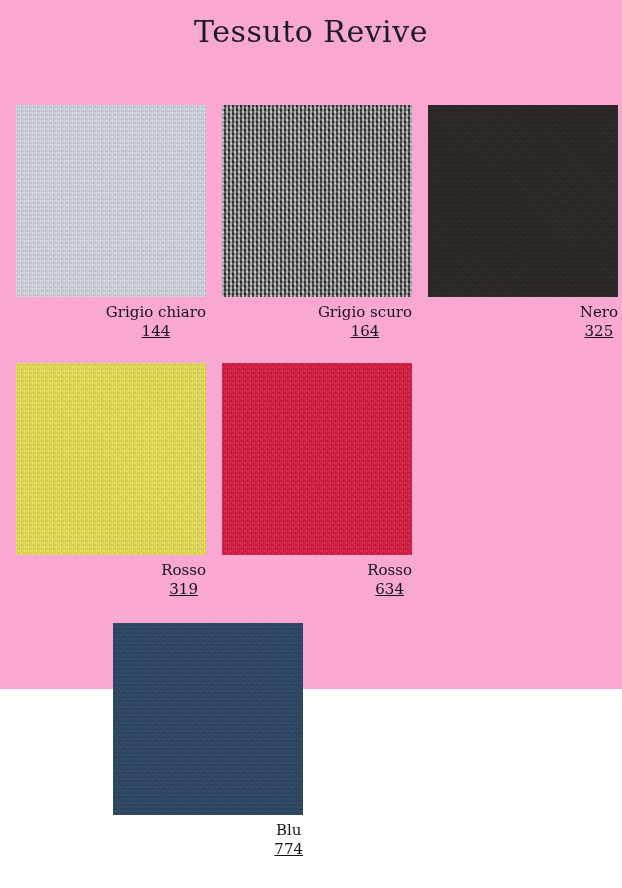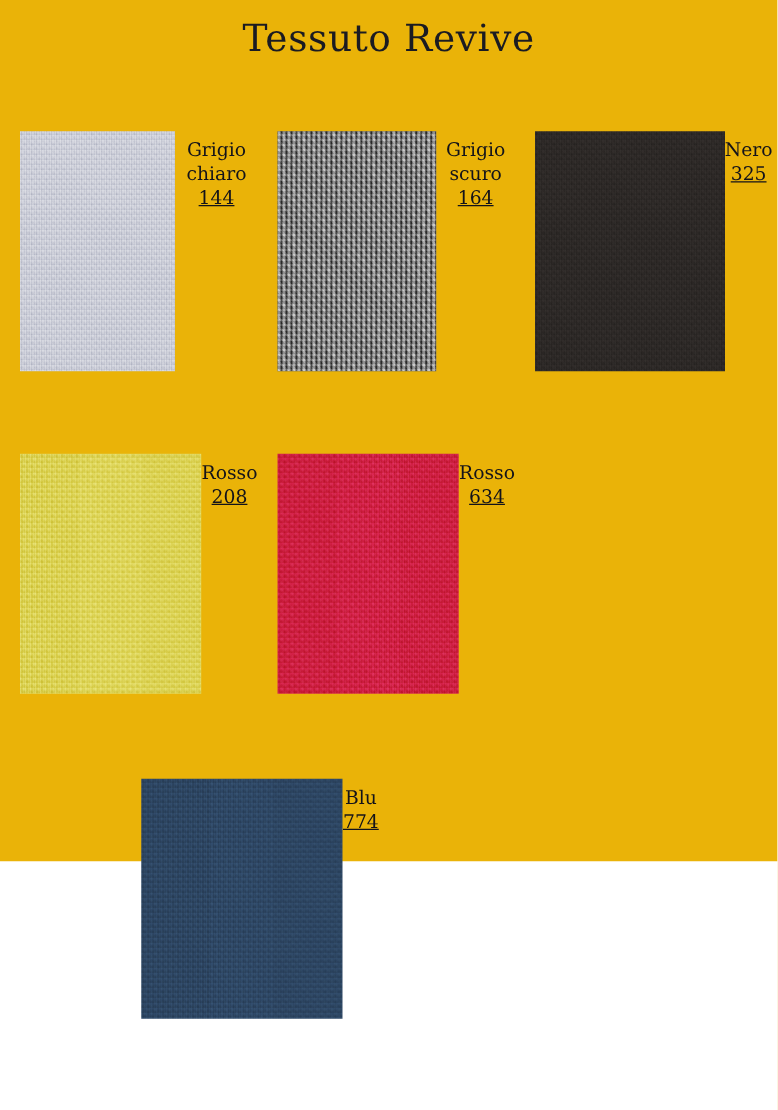--- a/index.html
+++ b/index.html
@@ -13,21 +13,21 @@
     height: 888px;
     position: relative;
     font-family: "DejaVu Serif", "Liberation Serif", serif;
     overflow: hidden;
   }
 
   .page {
     position: relative;
     width: 622px;
     height: 689px;
-    background: #eab308;
+    background: #f9a8d4;
   }
 
   
   .catalog-title {
     position: absolute;
     top: 14px;
     left: 0;
     width: 622px;
     text-align: center;
     font-family: "DejaVu Serif", "Liberation Serif", serif;
@@ -46,21 +46,22 @@
     justify-content: flex-start;
   }
   .row-1 { top: 105px; padding-left: 16px; }
   .row-2 { top: 363px; padding-left: 16px; }
   .row-3 { top: 623px; padding-left: 113px; }
 
   .swatch-cell {
     width: 190px;
     margin-right: 16px;
     display: flex;
-    align-items: flex-start;
+    flex-direction: column;
+    align-items: flex-end;
   }
   .row-3 .swatch-cell { margin-right: 28px; }
 
   .swatch-chip {
     width: 190px;
     height: 192px;
     position: relative;
     overflow: hidden;
     background-color: #cccccc;
   }
@@ -169,21 +170,21 @@
 
   </div>
 
   <div class="swatch-row row-2">
 
 
     <div class="swatch-cell">
       <div class="swatch-chip" style="background-color: rgb(221, 212, 86);"></div>
       <div class="swatch-label">
         <span class="swatch-name">Rosso</span>
-        <span class="swatch-code">208</span>
+        <span class="swatch-code">319</span>
       </div>
     </div>
 
     <div class="swatch-cell">
       <div class="swatch-chip" style="background-color: rgb(207, 31, 66);"></div>
       <div class="swatch-label">
         <span class="swatch-name">Rosso</span>
         <span class="swatch-code">634</span>
       </div>
     </div>

